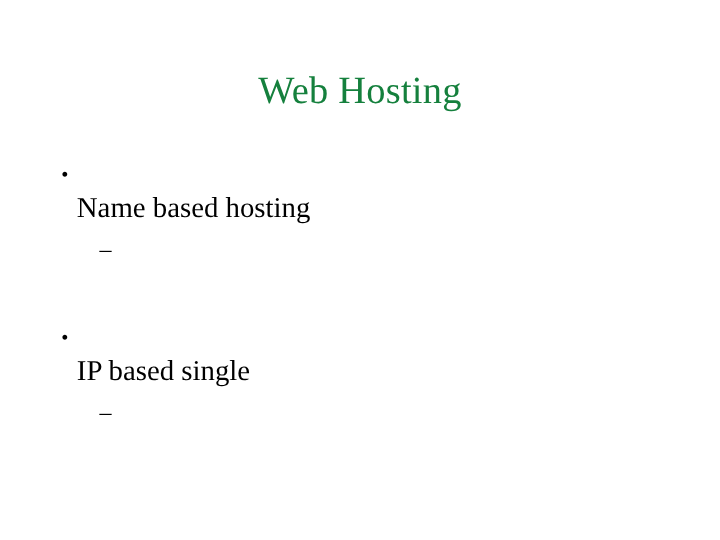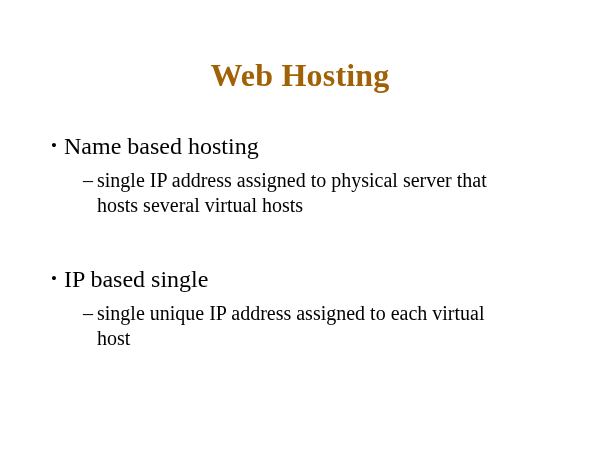--- a/index.html
+++ b/index.html
@@ -24,23 +24,23 @@
   }
 
   .slide-title {
     position: absolute;
     top: 56px;
     left: 0;
     width: 600px;
     text-align: center;
     font-size: 32px;
     line-height: 38px;
-    font-weight: bold;
+    font-weight: normal;
     letter-spacing: 0.2px;
-    color: #a16207;
+    color: #15803d;
     margin: 0;
   }
 
   .body-block {
     position: absolute;
     top: 131px;
     left: 45px;
     width: 510px;
   }
 
@@ -63,20 +63,21 @@
     width: 19px;
     flex: 0 0 19px;
     font-size: 17px;
     line-height: 30px;
     text-align: left;
     padding-left: 6px;
     box-sizing: border-box;
   }
   .lvl1 .text {
     flex: 1 1 auto;
+    margin-top: 28px;
   }
 
   
   .lvl2 {
     display: flex;
     align-items: flex-start;
     font-size: 20px;
     line-height: 25px;
     margin-top: 7px;
     padding-left: 38px;
@@ -102,29 +103,27 @@
 
   <div class="body-block">
 
     <div class="bullet-group first">
       <div class="lvl1">
         <span class="marker">•</span>
         <span class="text">Name based hosting</span>
       </div>
       <div class="lvl2">
         <span class="marker">–</span>
-        <span class="text">single IP address assigned to physical server that hosts several virtual hosts</span>
       </div>
     </div>
 
     <div class="bullet-group second">
       <div class="lvl1">
         <span class="marker">•</span>
         <span class="text">IP based single</span>
       </div>
       <div class="lvl2">
         <span class="marker">–</span>
-        <span class="text">single unique IP address assigned to each virtual host</span>
       </div>
     </div>
 
   </div>
 </div>
 
 </body></html>

